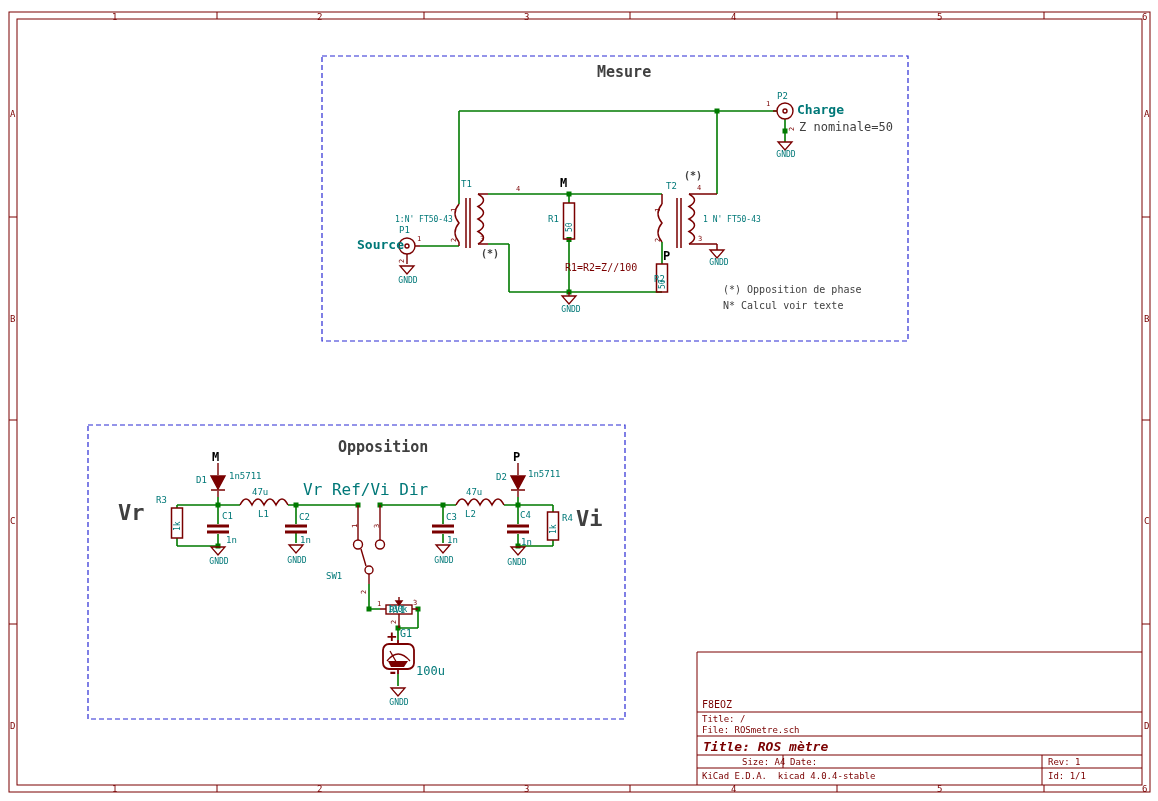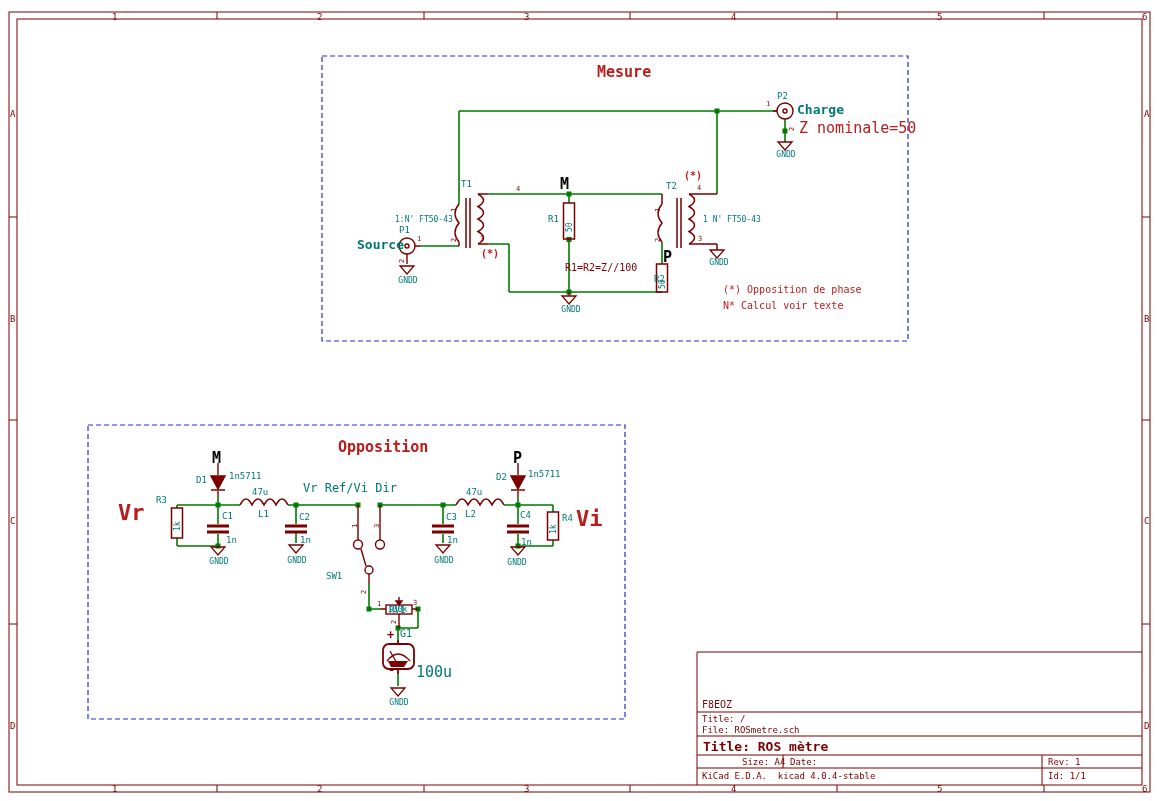--- a/index.html
+++ b/index.html
@@ -1,23 +1,23 @@
 <!DOCTYPE html>
 <html><head>
 <meta charset="utf-8">
 <style>
   html,body{margin:0;padding:0;background:#fff;}
   #sheet{position:relative;width:1158px;height:801px;background:#fff;overflow:hidden;
          font-family:"DejaVu Sans Mono",monospace;}
   svg{position:absolute;left:0;top:0;}
   .tx{position:absolute;white-space:pre;line-height:1;z-index:5;}
-  .teal{color:#007878;} .mar{color:#7a0000;} .blu{color:#b91c1c;} .blk{color:#000;}
-  .b{font-weight:bold;} .i{}
+  .teal{color:#007878;} .mar{color:#7a0000;} .blu{color:#404040;} .blk{color:#000;}
+  .b{font-weight:bold;} .i{font-style:italic;}
   .s7{font-size:7px;} .s8{font-size:8px;} .s9{font-size:9px;} .s10{font-size:10px;}
-  .s11{font-size:15px;text-align:right;} .s12{font-size:12px;} .s13{font-size:13px;} .s15{font-size:15px;}
+  .s11{font-size:12px;text-align:right;} .s12{font-size:16px;} .s13{font-size:13px;} .s15{font-size:15px;}
   .s22{font-size:22px;}
   .rot{transform:rotate(-90deg);transform-origin:0 0;}
   .ctr{transform:translateX(-50%);}
 </style>
 </head>
 <body>
 
 <div id="sheet">
 
 <svg width="1158" height="801" viewBox="0 0 1158 801">

